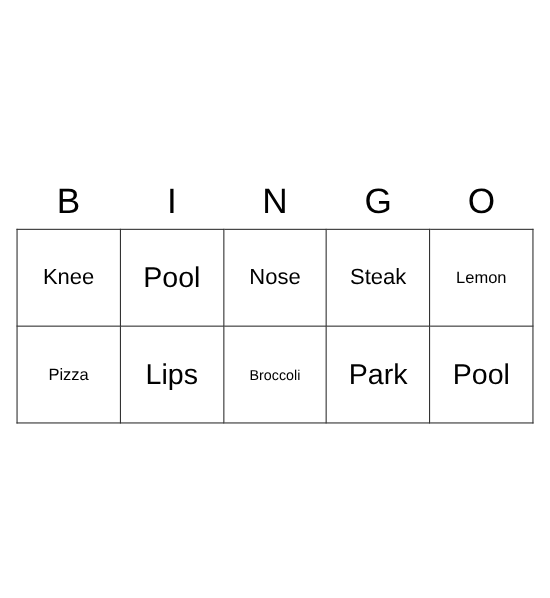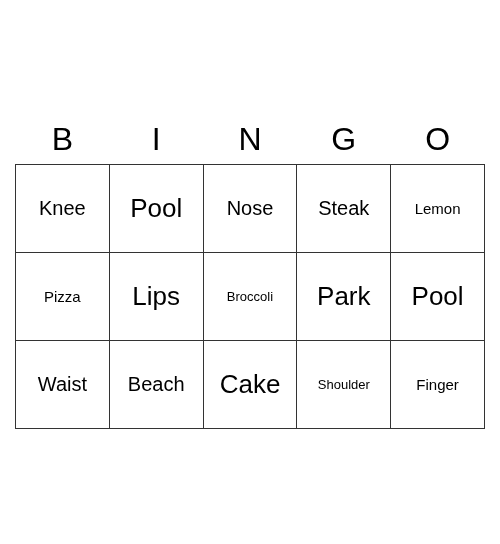--- a/index.html
+++ b/index.html
@@ -103,31 +103,14 @@
         <td>
           <span class="cell-text size-xs">Broccoli</span>
         </td>
         <td>
           <span class="cell-text size-lg">Park</span>
         </td>
         <td>
           <span class="cell-text size-lg">Pool</span>
         </td>
       </tr>
-      <tr class="grid-row">
-        <td>
-          <span class="cell-text size-md">Waist</span>
-        </td>
-        <td>
-          <span class="cell-text size-md">Beach</span>
-        </td>
-        <td>
-          <span class="cell-text size-lg">Cake</span>
-        </td>
-        <td>
-          <span class="cell-text size-xs">Shoulder</span>
-        </td>
-        <td>
-          <span class="cell-text size-sm">Finger</span>
-        </td>
-      </tr>
     </tbody>
 </table>
 
 </body></html>

